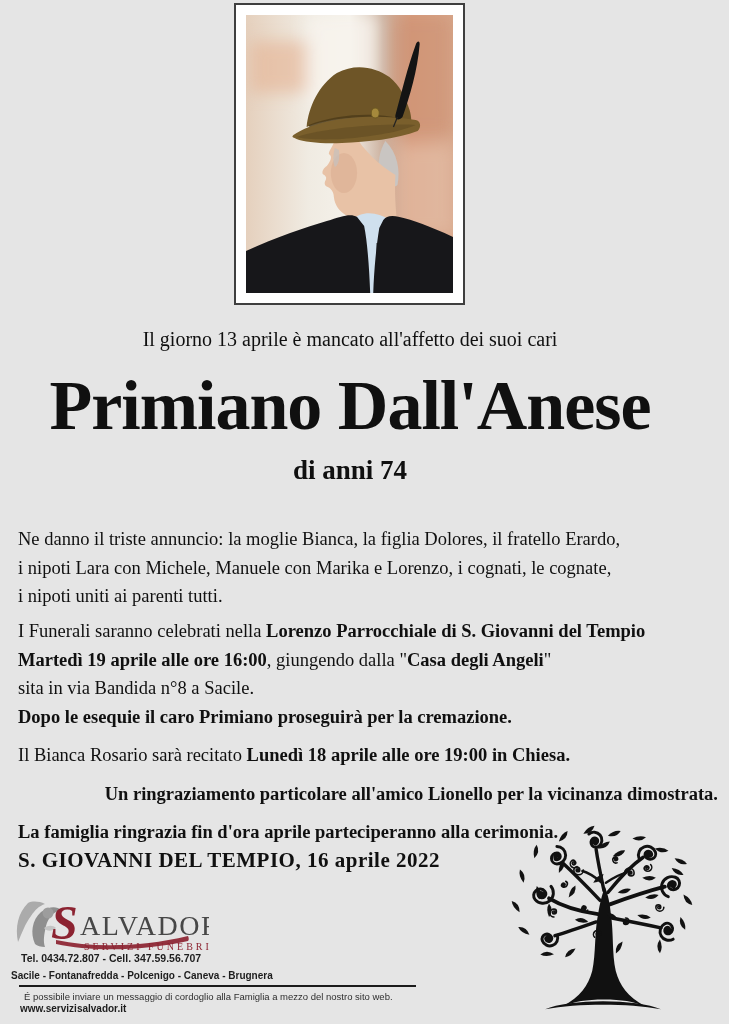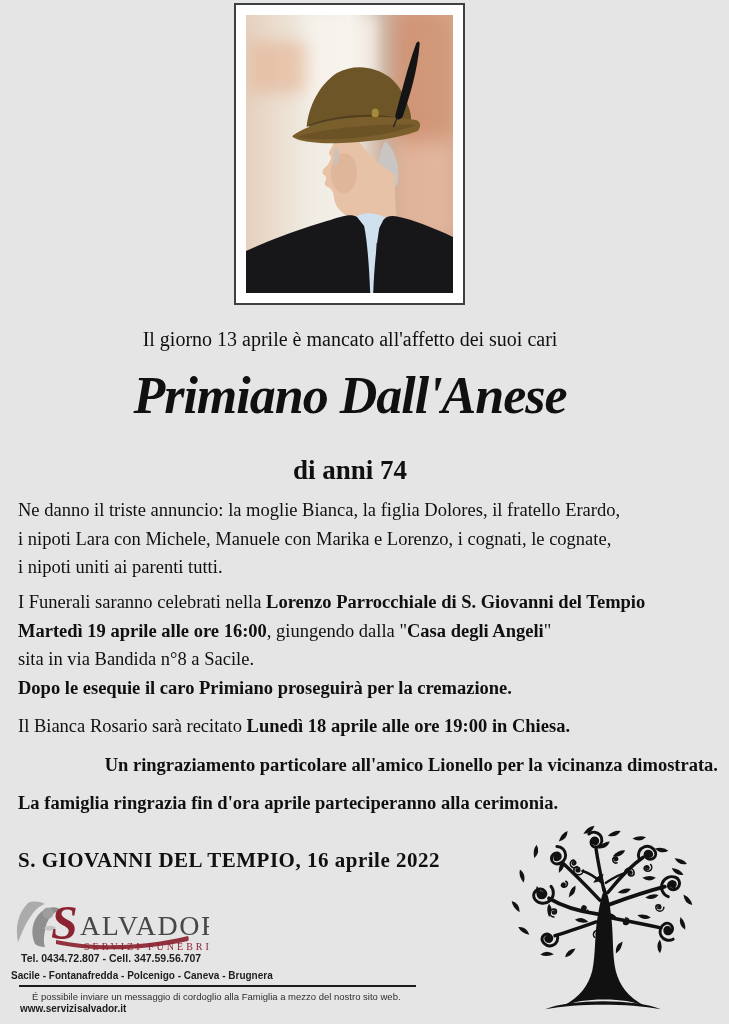--- a/index.html
+++ b/index.html
@@ -11,46 +11,46 @@
     position:absolute; left:234px; top:3px; width:231px; height:302px;
     box-sizing:border-box; border:2px solid #3f3f3f; background:#ffffff; padding:10px;
   }
   .photo-frame svg{width:100%; height:100%; display:block;}
   .intro{
     position:absolute; left:0; top:328px; width:700px; text-align:center;
     font-size:20px;
   }
   .name{
     position:absolute; left:0; top:366px; width:700px; text-align:center;
-    font-size:52px; font-weight:bold; letter-spacing:-1px; white-space:nowrap;font-style:italic;
+    font-size:70px; font-weight:bold; letter-spacing:-1px; white-space:nowrap;
   }
   .age{
     position:absolute; left:0; top:455px; width:700px; text-align:center;
     font-size:27px; font-weight:bold;
   }
   .para{
-    position:absolute; left:18px; width:700px; font-size:18.5px; line-height:28.5px;
+    position:absolute; left:18px; width:700px; font-size:18.5px; line-height:28.5px;margin-top:29px;
   }
   .para b{font-weight:bold;}
   #p-announce{top:496px;}
   #p-funeral{top:588px;}
   #p-cremation{top:674px;}
   #p-rosary{top:712px;}
   #p-thanks-friend{top:751px;text-align:right;}
   #p-thanks-family{top:789px;}
   .dateline{
     position:absolute; left:18px; top:848px; font-size:21px; font-weight:bold;
     letter-spacing:0.5px;
   }
   .logo{position:absolute; left:14px; top:898px; width:195px; height:54px;}
   .footer-sans{font-family:"Liberation Sans", sans-serif; color:#1d1d1d;}
   .tel{position:absolute; left:21px; top:952px; font-size:10.5px; font-weight:bold;}
   .places{position:absolute; left:11px; top:970px; font-size:10px; font-weight:bold;}
   .rule{position:absolute; left:19px; top:985px; width:397px; height:2px; background:#1b1b1b;}
-  .note{position:absolute; left:32px; top:991px; font-size:9.5px; color:#2e2e2e;}
+  .note{position:absolute; left:24px; top:991px; font-size:9.5px; color:#2e2e2e;}
   .site{position:absolute; left:20px; top:1003px; font-size:10px; font-weight:bold;}
   .tree{position:absolute; left:500px; top:822px; width:206px; height:196px;}
 </style>
 </head>
 <body>
 
 <div class="page">
 
   <div class="photo-frame">
     <svg viewBox="0 0 205 278" preserveAspectRatio="none">

